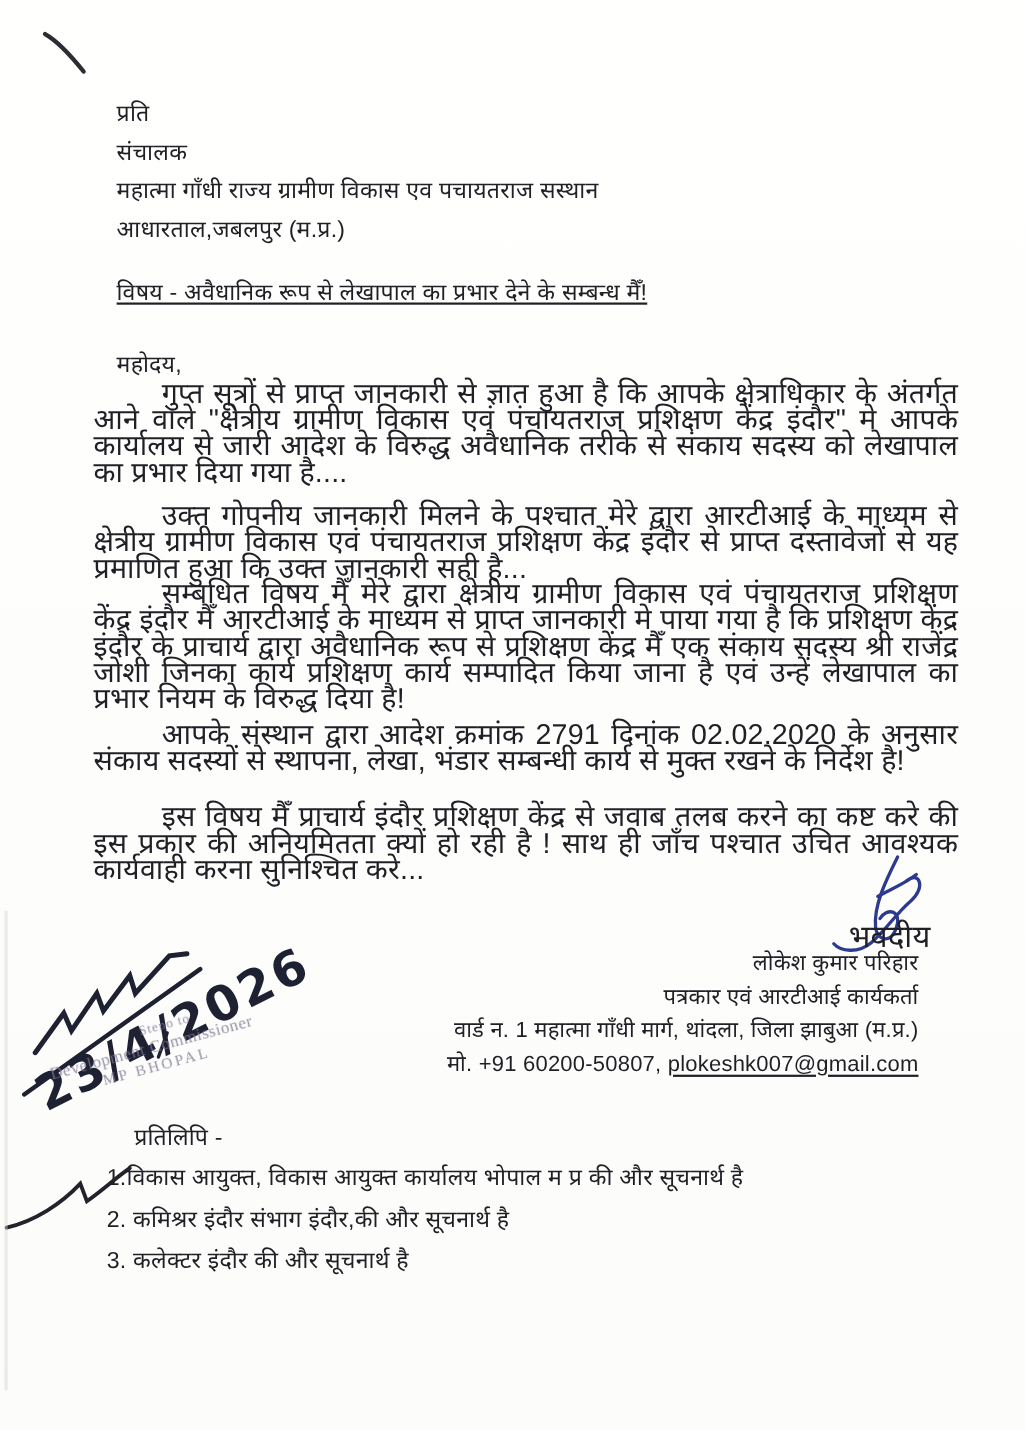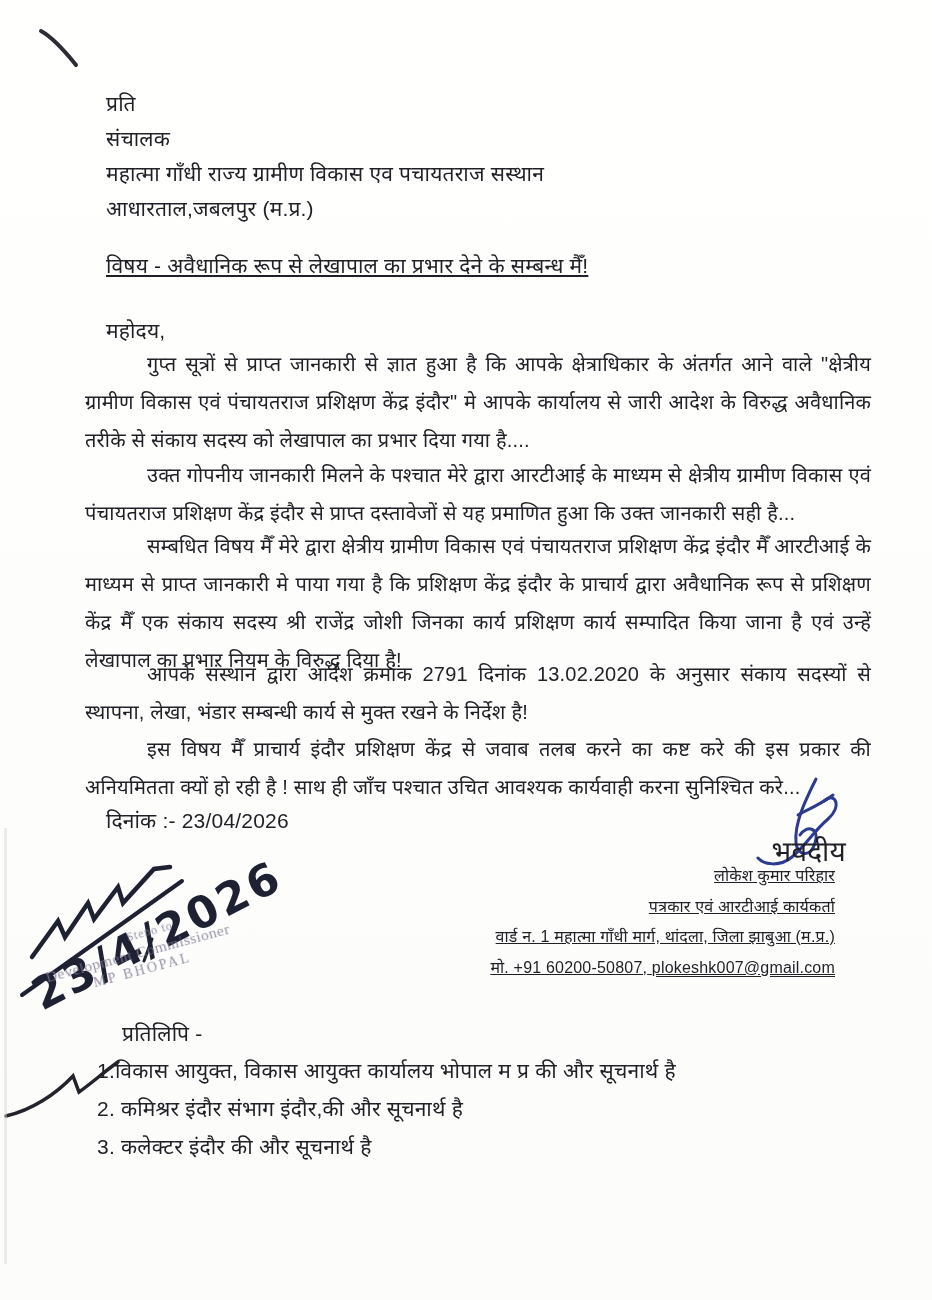--- a/index.html
+++ b/index.html
@@ -8,25 +8,25 @@
     background:#ffffff;
     font-family:"Liberation Sans","DejaVu Sans",sans-serif;
     color:#1f1f26;
   }
   .page{position:absolute;inset:0;background:linear-gradient(180deg,#fffffe 0%,#fdfdfc 60%,#fcfcfa 100%);}
   .abs{position:absolute;}
   .txt{color:#1f1f26;font-weight:500;letter-spacing:.2px;}
   .addr{left:106px;top:86px;font-size:21px;line-height:35px;white-space:nowrap;}
   .subject{left:106px;top:251px;font-size:21px;white-space:nowrap;text-decoration:underline;}
   .greeting{left:106px;top:316px;font-size:21px;}
-  .para{left:85px;width:786px;font-size:20px;line-height:38px;text-align:justify;text-indent:62px;}
+  .para{left:85px;width:786px;font-size:26px;line-height:24px;text-align:justify;text-indent:62px;}
   .p1{top:345px;} .p2{top:456px;} .p3{top:527px;} .p4{top:655px;} .p5{top:730px;}
   .dateline{left:106px;top:806px;font-size:21px;}
   .closing{right:86px;top:831px;font-size:28px;}
-  .sender{right:97px;top:861px;font-size:16px;line-height:30.5px;text-align:right;white-space:nowrap;text-decoration:underline;}
+  .sender{right:97px;top:861px;font-size:20px;line-height:30.5px;text-align:right;white-space:nowrap;}
   .email{text-decoration:underline;text-underline-offset:3px;}
   .ccHead{left:122px;top:1019px;font-size:21px;}
   .ccList{left:97px;top:1052px;font-size:21px;line-height:38px;white-space:nowrap;}
   .stamp{
     left:14px;top:928px;width:248px;text-align:center;
     transform:rotate(-15deg);transform-origin:center;
     font-family:"Liberation Serif","DejaVu Serif",serif;
     color:#7d7691;opacity:.8;line-height:1.25;
     filter:blur(.2px);
   }
@@ -53,24 +53,23 @@
     <div>आधारताल,जबलपुर (म.प्र.)</div>
   </div>
 
   <div class="abs txt subject">विषय - अवैधानिक रूप से लेखापाल का प्रभार देने के सम्बन्ध मैँ!</div>
 
   <div class="abs txt greeting">महोदय,</div>
 
   <div class="abs txt para p1">गुप्त सूत्रों से प्राप्त जानकारी से ज्ञात हुआ है कि आपके क्षेत्राधिकार के अंतर्गत आने वाले "क्षेत्रीय ग्रामीण विकास एवं पंचायतराज प्रशिक्षण केंद्र इंदौर" मे आपके कार्यालय से जारी आदेश के विरुद्ध अवैधानिक तरीके से संकाय सदस्य को लेखापाल का प्रभार दिया गया है....</div>
   <div class="abs txt para p2">उक्त गोपनीय जानकारी मिलने के पश्चात मेरे द्वारा आरटीआई के माध्यम से क्षेत्रीय ग्रामीण विकास एवं पंचायतराज प्रशिक्षण केंद्र इंदौर से प्राप्त दस्तावेजों से यह प्रमाणित हुआ कि उक्त जानकारी सही है...</div>
   <div class="abs txt para p3">सम्बधित विषय मैँ मेरे द्वारा क्षेत्रीय ग्रामीण विकास एवं पंचायतराज प्रशिक्षण केंद्र इंदौर मैँ आरटीआई के माध्यम से प्राप्त जानकारी मे पाया गया है कि प्रशिक्षण केंद्र इंदौर के प्राचार्य द्वारा अवैधानिक रूप से प्रशिक्षण केंद्र मैँ एक संकाय सदस्य श्री राजेंद्र जोशी जिनका कार्य प्रशिक्षण कार्य सम्पादित किया जाना है एवं उन्हें लेखापाल का प्रभार नियम के विरुद्ध दिया है!</div>
-  <div class="abs txt para p4">आपके संस्थान द्वारा आदेश क्रमांक 2791 दिनांक 13.02.2020 के अनुसार संकाय सदस्यों से स्थापना, लेखा, भंडार सम्बन्धी कार्य से मुक्त रखने के निर्देश है!</div>
+  <div class="abs txt para p4">आपके संस्थान द्वारा आदेश क्रमांक 2791 दिनांक 02.02.2020 के अनुसार संकाय सदस्यों से स्थापना, लेखा, भंडार सम्बन्धी कार्य से मुक्त रखने के निर्देश है!</div>
   <div class="abs txt para p5">इस विषय मैँ प्राचार्य इंदौर प्रशिक्षण केंद्र से जवाब तलब करने का कष्ट करे की इस प्रकार की अनियमितता क्यों हो रही है ! साथ ही जाँच पश्चात उचित आवश्यक कार्यवाही करना सुनिश्चित करे...</div>
 
-  <div class="abs txt dateline">दिनांक :- 23/04/2026</div>
 
   <svg class="abs" style="left:738px;top:775px;" width="128" height="98" viewBox="0 0 128 98">
     <g stroke="#2c3a8f" stroke-width="3" fill="none" stroke-linecap="round">
       <path d="M78,4 C68,24 56,48 58,68 C59,80 72,84 77,68 C82,52 68,50 62,60"></path>
       <path d="M86,26 C98,16 104,32 90,44 C76,56 68,70 54,82 C42,92 26,90 20,83"></path>
       <path d="M60,40 C70,34 82,30 95,20"></path>
     </g>
   </svg>
 
   <div class="abs txt closing">भवदीय</div>

